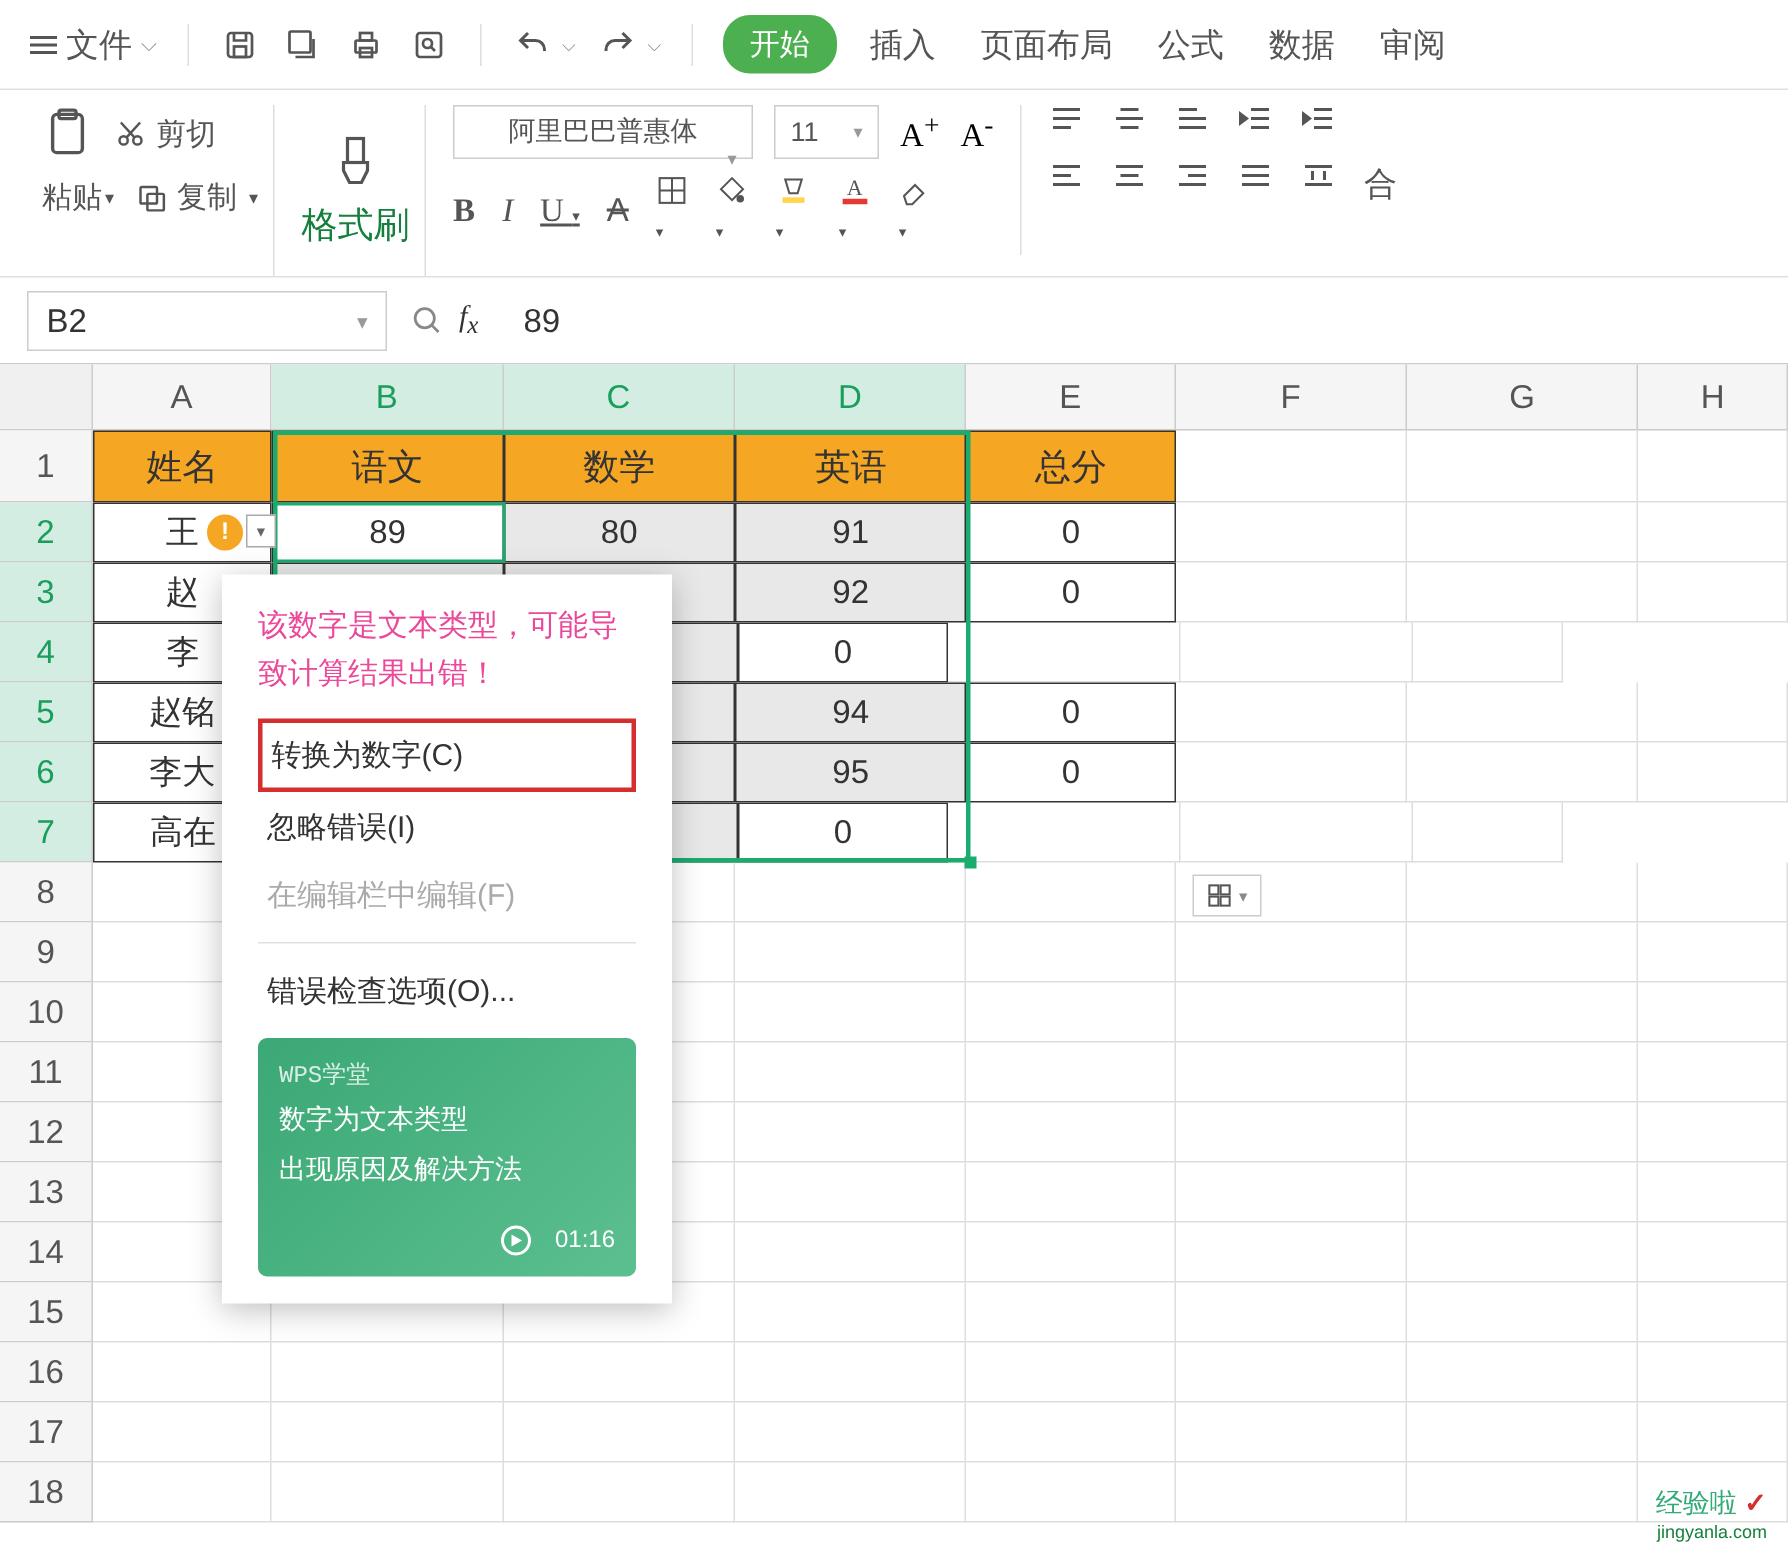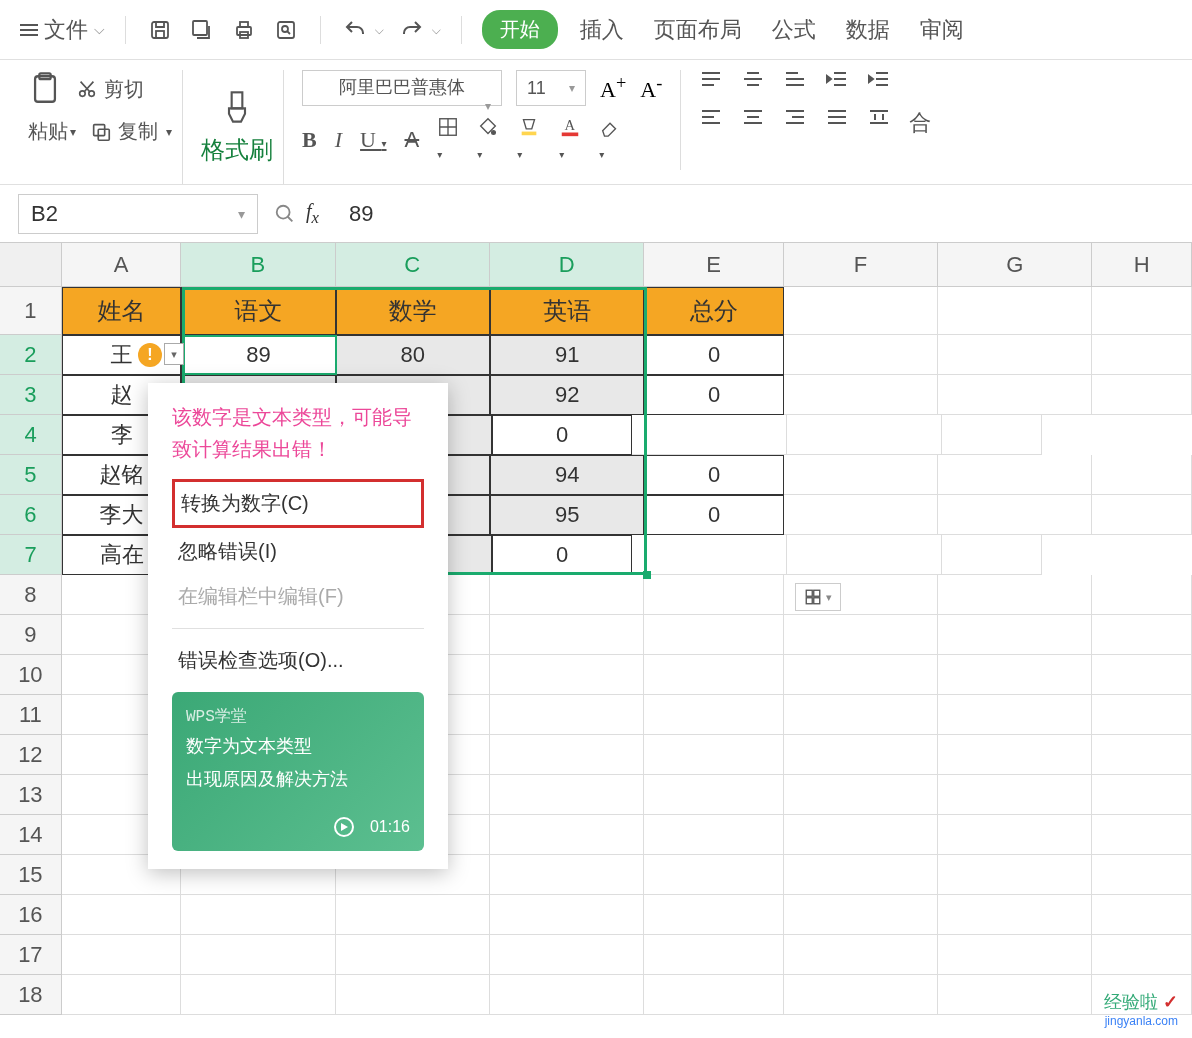--- a/index.html
+++ b/index.html
@@ -77,21 +77,21 @@
 .popup .video-card .tag { font-size: 16px; opacity: 0.8; font-family: Liberation Mono, monospace; }
 .popup .video-card .title { font-size: 18px; margin-top: 6px; line-height: 1.5; }
 .popup .video-card .time { text-align: right; font-size: 16px; margin-top: 24px; display: flex; justify-content: flex-end; align-items: center; gap: 16px; }
 .play-circle { width: 20px; height: 20px; border: 2px solid #fff; border-radius: 50%; display: inline-flex; align-items: center; justify-content: center; }
 .play-circle::after { content: ""; border-left: 7px solid #fff; border-top: 4px solid transparent; border-bottom: 4px solid transparent; margin-left: 2px; }
 
 .paste-opt { position: absolute; border: 1px solid #ccc; background: #fff; padding: 4px 8px; font-size: 18px; color: #555; z-index: 4; display: flex; align-items: center; gap: 4px; }
 
 .watermark { position: absolute; bottom: 10px; right: 14px; font-size: 18px; color: #3a7; }
 .watermark .check { color: #d32f2f; font-weight: bold; }
-.watermark .sub { font-size: 12px; color: #3b82f6; display: block; text-align: right; }
+.watermark .sub { font-size: 12px; color: #15803d; display: block; text-align: right; }
 </style>
 </head>
 <body>
 
 <div class="topbar">
   <div class="file-menu">
     <div class="hamburger">
         <span></span>
         <span></span>
         <span></span>

